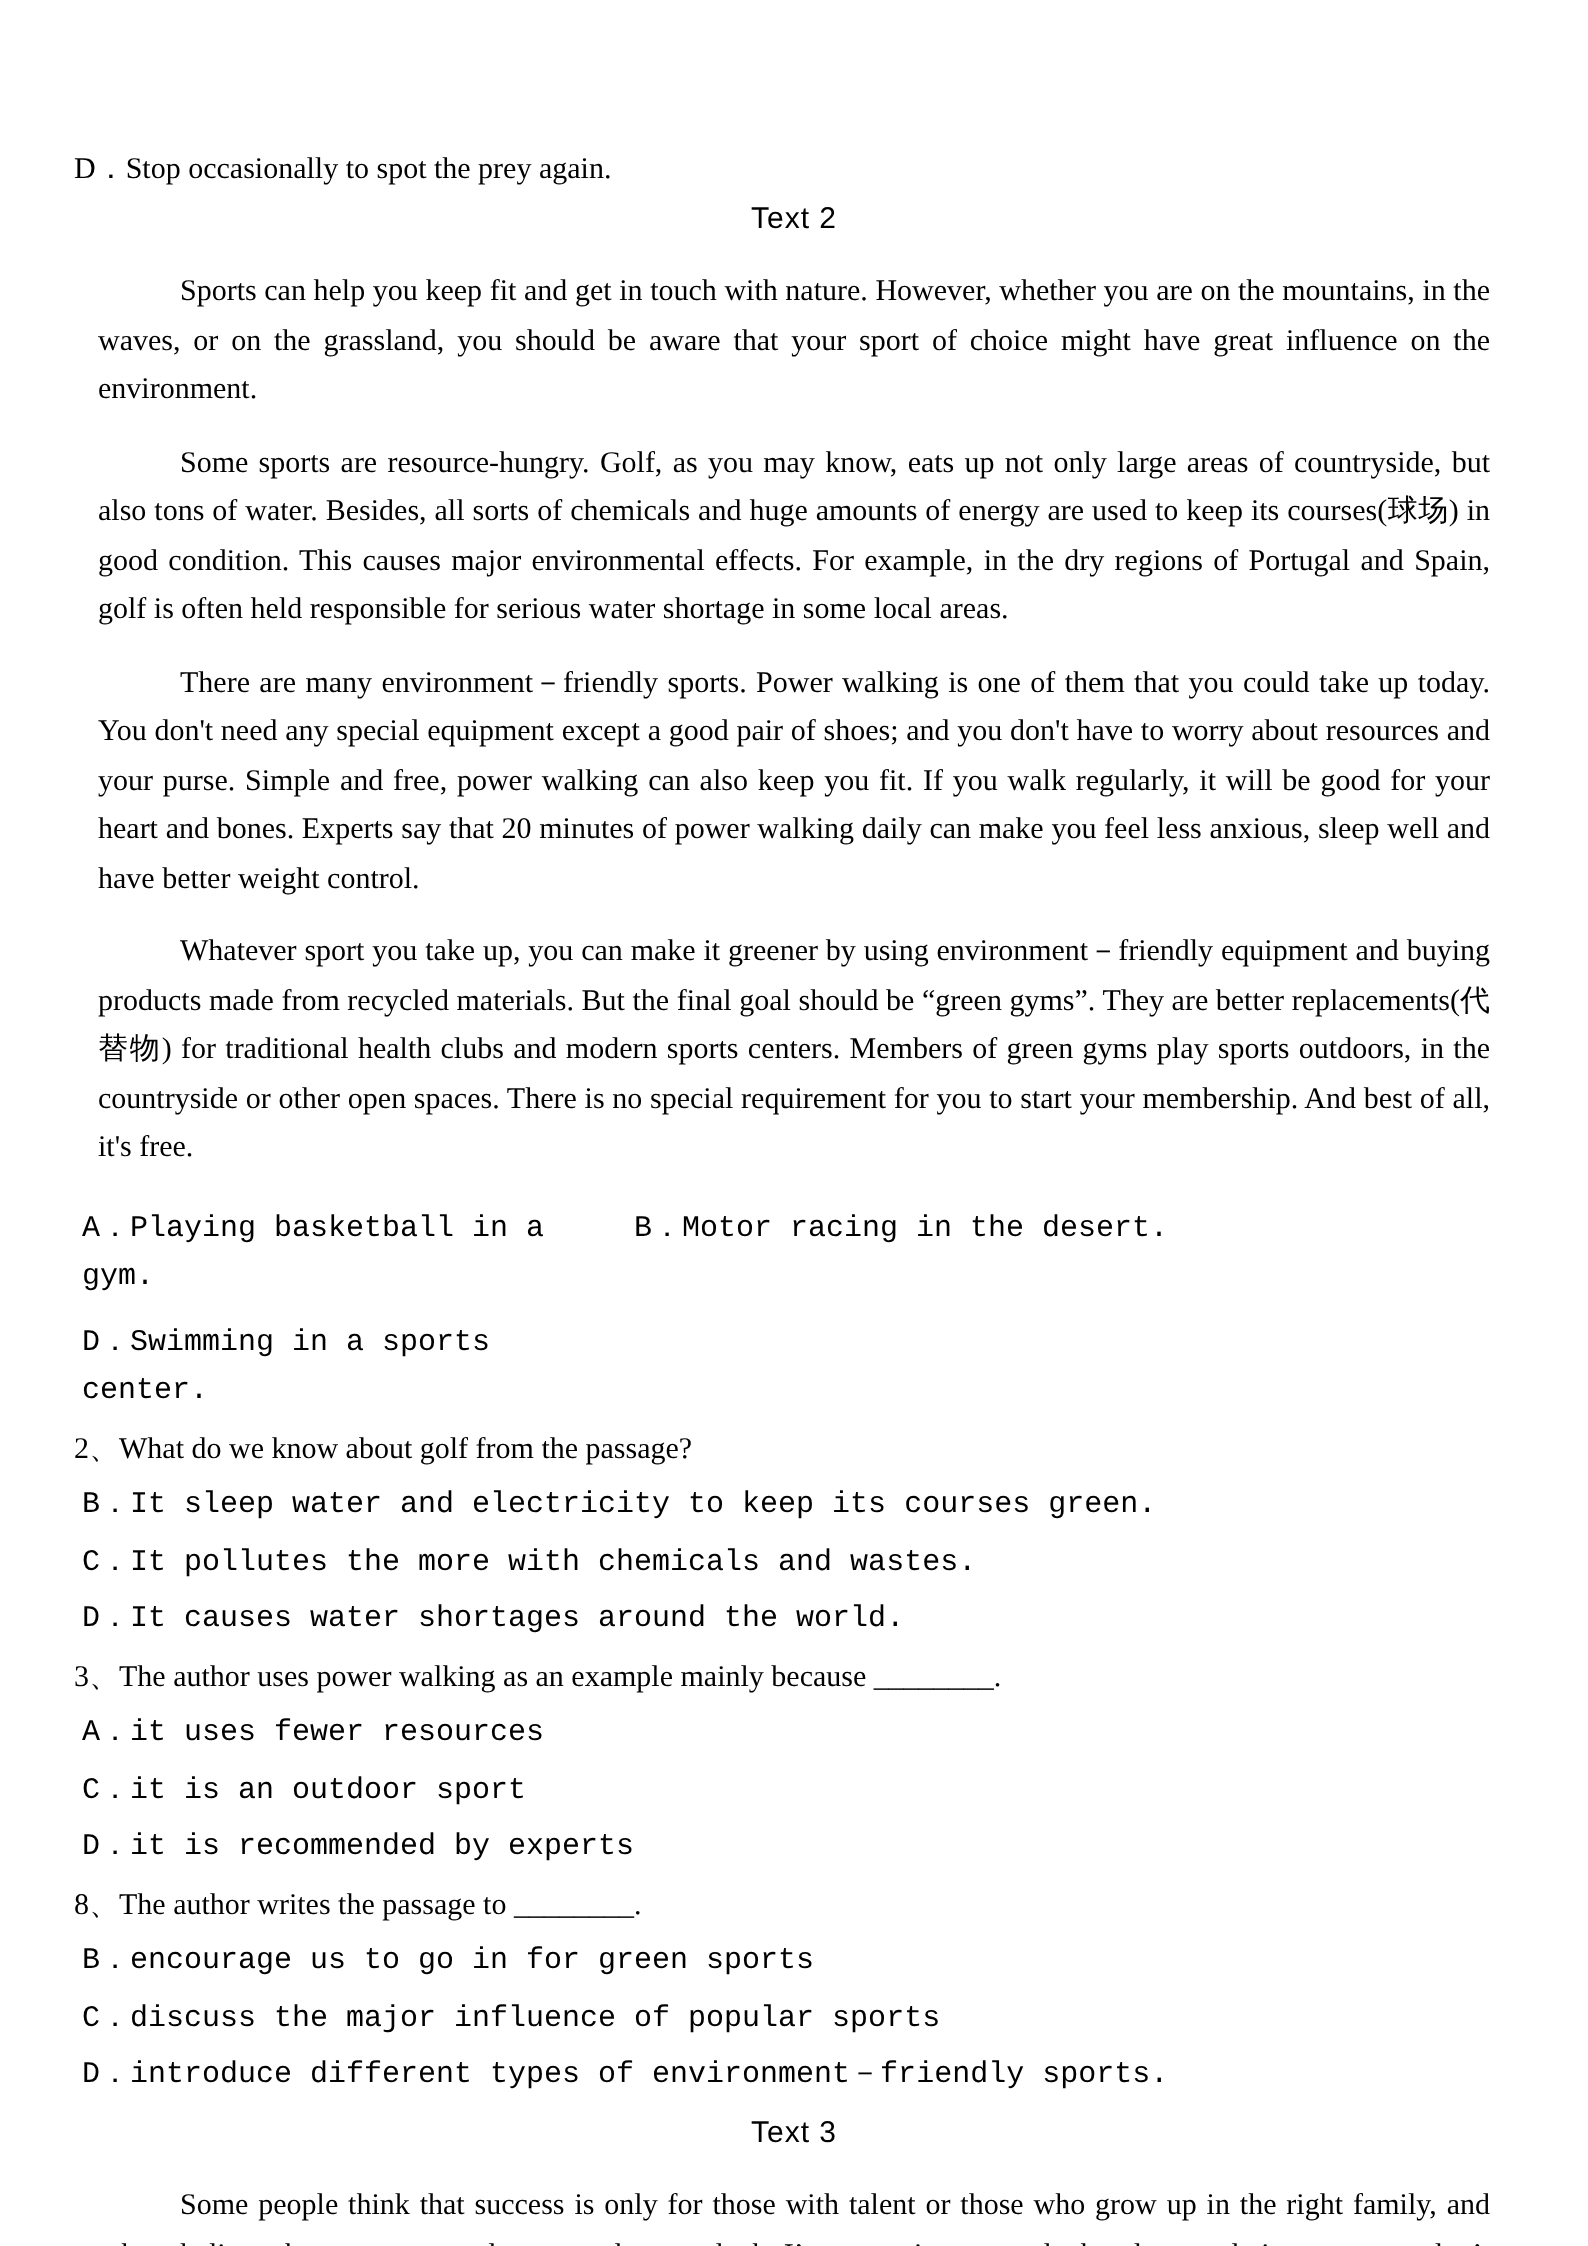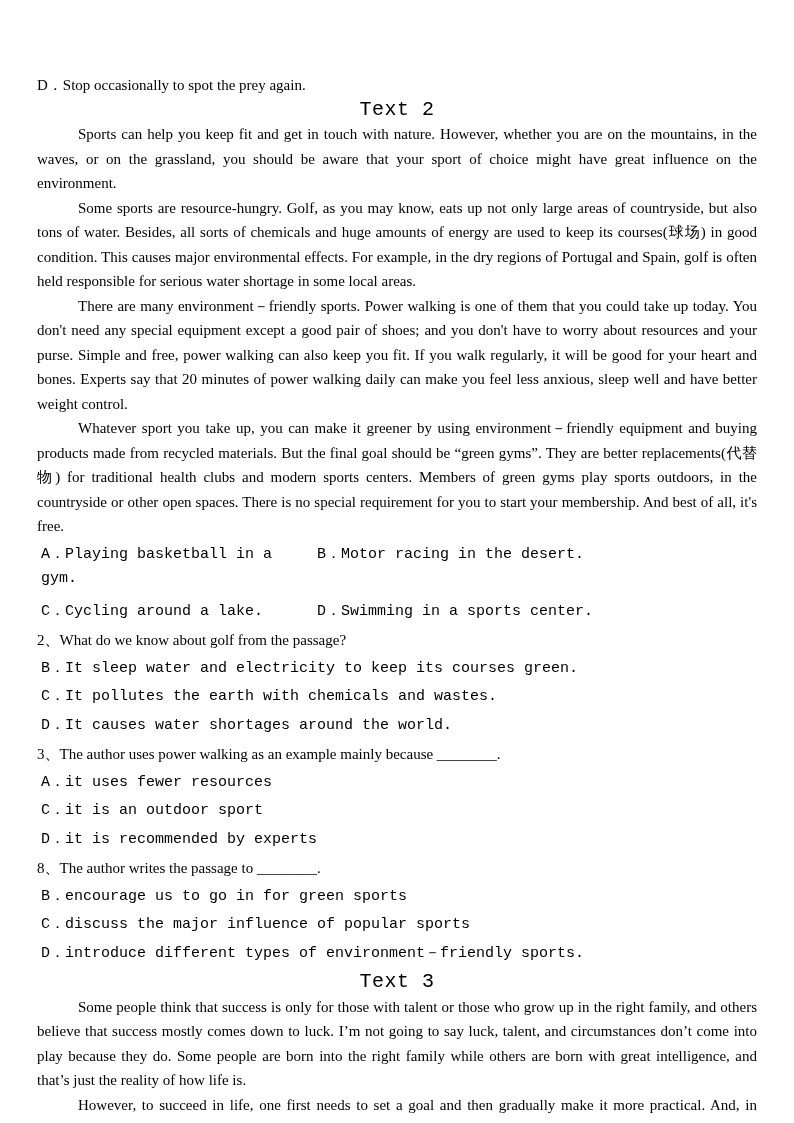--- a/index.html
+++ b/index.html
@@ -20,27 +20,27 @@
     font-size: 15px;
     line-height: 24.5px;
     overflow: hidden;
   }
   .line {
     margin: 0;
   }
   .heading {
     margin: 0;
     text-align: center;
-    font-family: Liberation Mono, monospace;
-    font-size: 20px;
+    font-family: Liberation Sans, sans-serif;
+    font-size: 15px;
     letter-spacing: 0.5px;
     white-space: pre;
   }
   .para {
-    margin: 0;
+    margin: 12px;
     text-align: justify;
     text-indent: 41px;
   }
   .q-stem {
     margin: 0;
   }
   .q-option {
     margin: 4px;
     font-family: Liberation Mono, monospace;
   }
@@ -60,29 +60,28 @@
 
   <p class="para">Sports can help you keep fit and get in touch with nature. However, whether you are on the mountains, in the waves, or on the grassland, you should be aware that your sport of choice might have great influence on the environment.</p>
   <p class="para">Some sports are resource-hungry. Golf, as you may know, eats up not only large areas of countryside, but also tons of water. Besides, all sorts of chemicals and huge amounts of energy are used to keep its courses(球场) in good condition. This causes major environmental effects. For example, in the dry regions of Portugal and Spain, golf is often held responsible for serious water shortage in some local areas.</p>
   <p class="para">There are many environment－friendly sports. Power walking is one of them that you could take up today. You don't need any special equipment except a good pair of shoes; and you don't have to worry about resources and your purse. Simple and free, power walking can also keep you fit. If you walk regularly, it will be good for your heart and bones. Experts say that 20 minutes of power walking daily can make you feel less anxious, sleep well and have better weight control.</p>
   <p class="para">Whatever sport you take up, you can make it greener by using environment－friendly equipment and buying products made from recycled materials. But the final goal should be “green gyms”. They are better replacements(代替物) for traditional health clubs and modern sports centers. Members of green gyms play sports outdoors, in the countryside or other open spaces. There is no special requirement for you to start your membership. And best of all, it's free.</p>
 
   <div>
     <div class="q-options-grid">
       <p class="q-option">A．Playing basketball in a gym.</p>
       <p class="q-option">B．Motor racing in the desert.</p>
-      <p class="q-option">C．Cycling around a lake.</p>
       <p class="q-option">D．Swimming in a sports center.</p>
     </div>
   </div>
 
   <div>
     <p class="q-stem">2、What do we know about golf from the passage?</p>
     <p class="q-option">B．It sleep water and electricity to keep its courses green.</p>
-    <p class="q-option">C．It pollutes the earth with chemicals and wastes.</p>
+    <p class="q-option">C．It pollutes the more with chemicals and wastes.</p>
     <p class="q-option">D．It causes water shortages around the world.</p>
   </div>
 
   <div>
     <p class="q-stem">3、The author uses power walking as an example mainly because ________.</p>
     <p class="q-option">A．it uses fewer resources</p>
     <p class="q-option">C．it is an outdoor sport</p>
     <p class="q-option">D．it is recommended by experts</p>
   </div>
 

